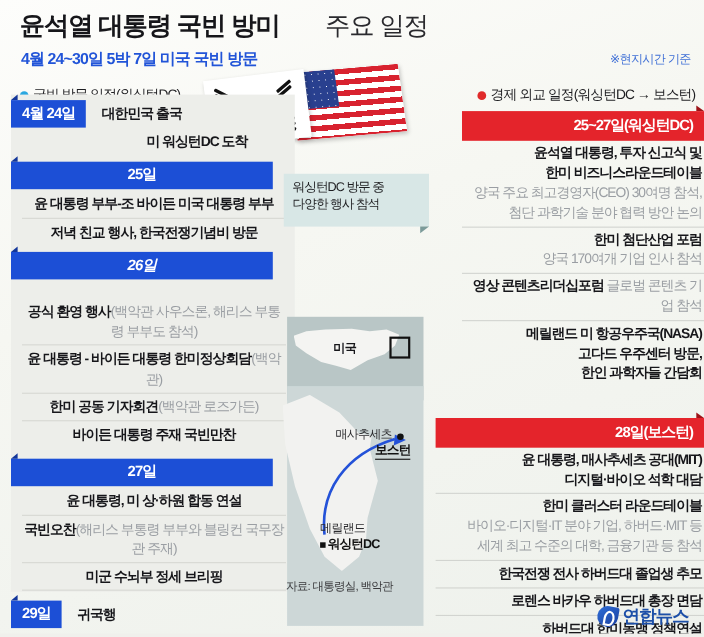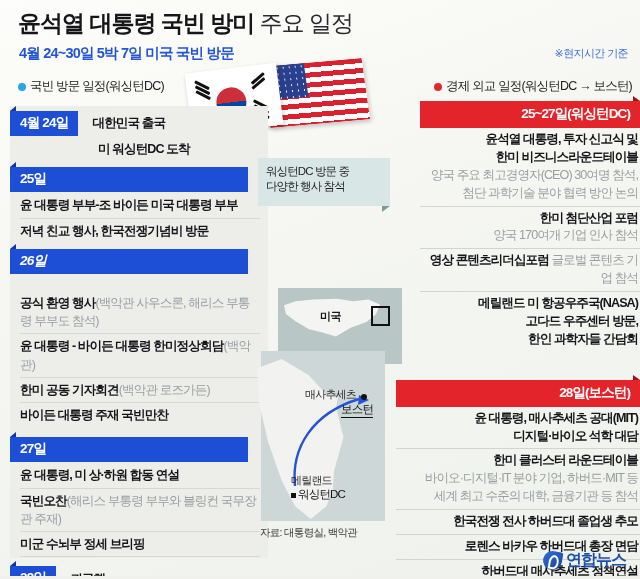--- a/index.html
+++ b/index.html
@@ -14,21 +14,21 @@
     background:linear-gradient(160deg,#fdfdfb 0%,#f6f7f2 38%,#eef1ec 100%);
     overflow:hidden;
   }
 
   
   .title{
     position:absolute;left:18px;top:8px;
     font-size:23px;font-weight:700;color:#16161a;letter-spacing:-1px;
     white-space:nowrap;
   }
-  .title .light{font-weight:400;color:#2a2a2e;}
+  .title .light{font-weight:400;color:#2a2a2e;margin-left:36px;}
   .subtitle{
     position:absolute;left:19px;top:44px;
     font-size:14.5px;font-weight:700;color:#2154d8;letter-spacing:-0.8px;
     white-space:nowrap;
   }
   .localnote{
     position:absolute;right:12px;top:46px;
     font-size:11px;color:#3f6fd6;letter-spacing:-0.6px;white-space:nowrap;
   }
 
@@ -60,22 +60,23 @@
   }
   .kr-bar{position:absolute;background:#111;height:2.6px;border-radius:1px;}
   .us-stripes{position:absolute;inset:0;
     background:repeating-linear-gradient(to bottom,#d8222f 0 5px,#ffffff 5px 10px);}
   .us-canton{position:absolute;left:0;top:0;width:42px;height:34px;background:#29408f;
     background-image:radial-gradient(#fff 0.7px,transparent 0.8px);
     background-size:6px 6px;}
 
   
   .leftcol{
-    position:absolute;left:10px;top:106px;width:258px;height:452px;
+    position:absolute;left:10px;top:86px;width:258px;height:452px;
     background:#edeeea;
+    text-align:center;
   }
   .chip{
     position:relative;background:#1c4fd6;color:#fff;font-weight:700;
     font-size:13.5px;letter-spacing:-0.8px;display:inline-block;
     padding:3px 10px 4px 10px;white-space:nowrap;
   }
   .chip-row{position:relative;}
   .chip::before{
     content:"";position:absolute;left:0;top:-5px;
     border-left:6px solid transparent;border-bottom:5px solid #13369a;
@@ -93,46 +94,46 @@
     background:#d8e7e6;color:#1d1d20;font-size:11.5px;letter-spacing:-0.9px;
     line-height:1.34;padding:6px 8px;box-sizing:border-box;font-weight:500;
   }
   .callout::after{
     content:"";position:absolute;right:0;bottom:-6px;
     border-right:8px solid transparent;border-top:6px solid #7c9b9a;
   }
 
   
   .mapwrap{position:absolute;left:256px;top:288px;width:136px;height:262px;}
-  .usmini{position:absolute;left:22px;top:0;width:124px;height:76px;background:#b9c6c6;}
+  .usmini{position:absolute;left:5px;top:0;width:124px;height:76px;background:#b9c6c6;}
   .usmini .landmass{
     position:absolute;left:6px;top:10px;width:96px;height:40px;background:#f4f4f2;
     clip-path:polygon(0% 18%,12% 8%,30% 4%,55% 2%,72% 8%,88% 4%,100% 16%,96% 40%,
       86% 60%,70% 74%,54% 96%,40% 86%,26% 78%,12% 58%,2% 40%);
   }
   .usmini .mini-label{
     position:absolute;left:42px;top:21px;font-size:11px;font-weight:700;color:#16161a;
     letter-spacing:-0.6px;
   }
   .usmini .mini-box{
     position:absolute;right:12px;top:18px;width:15px;height:16px;border:2px solid #111;
   }
-  .mapmain{position:absolute;left:5px;top:63px;width:124px;height:170px;background:#cdd7d7;text-align:center;}
+  .mapmain{position:absolute;left:5px;top:63px;width:124px;height:218px;background:#cdd7d7;text-align:center;}
   .mapmain .land{
     position:absolute;left:-4px;top:8px;width:112px;height:160px;background:#f2f2f0;
     clip-path:polygon(0% 6%,22% 0%,46% 10%,62% 22%,78% 24%,92% 34%,100% 40%,
       94% 52%,86% 58%,80% 70%,70% 78%,62% 92%,48% 100%,34% 92%,22% 76%,10% 52%,2% 28%);
   }
   .mapmain .coast{
     position:absolute;left:70px;top:34px;width:52px;height:130px;background:#cdd7d7;
     clip-path:polygon(16% 0%,100% 0%,100% 100%,0% 100%,6% 66%,24% 40%,10% 18%);
   }
   .marker-dot{position:absolute;width:6px;height:6px;background:#111;border-radius:50%;}
   .marker-sq{position:absolute;width:5px;height:5px;background:#111;}
-  .m-label{position:absolute;font-size:11.5px;font-weight:400;color:#111;
+  .m-label{position:absolute;font-size:11.5px;font-weight:700;color:#111;
     letter-spacing:-0.8px;white-space:nowrap;}
   .m-state{position:absolute;font-size:11px;font-weight:500;color:#2b2b2e;
     letter-spacing:-0.8px;white-space:nowrap;}
   .underline{border-bottom:1.4px solid #111;}
   .source{
     position:absolute;left:4px;top:238px;font-size:10.5px;color:#3a3a3d;
     letter-spacing:-0.7px;white-space:nowrap;
   }
 
   
@@ -306,21 +307,21 @@
       <div style="margin-top: 28px;">
         <div class="chip-red">28일(보스턴)</div>
         <div class="rev"><span>윤 대통령, 매사추세츠 공대(MIT)<br>디지털·바이오 석학 대담</span></div>
         <div class="rsep"></div>
         <div class="rev"><span>한미 클러스터 라운드테이블</span><span class="sub"><br>바이오·디지털·IT 분야 기업, 하버드·MIT 등<br>세계 최고 수준의 대학, 금융기관 등 참석</span></div>
         <div class="rsep"></div>
         <div class="rev"><span>한국전쟁 전사 하버드대 졸업생 추모</span></div>
         <div class="rsep"></div>
         <div class="rev"><span>로렌스 바카우 하버드대 총장 면담</span></div>
         <div class="rsep"></div>
-        <div class="rev"><span>하버드대 매사추세츠 정책연설</span></div>
+        <div class="rev"><span>하버드대 한미동맹 정책연설</span></div>
       </div>
     </div>
 
   <div class="logo">
     <div class="logo-mark"></div>
     <div class="logo-text">연합뉴스</div>
   </div>
   <div class="bottombar"></div>
 </div>
 

